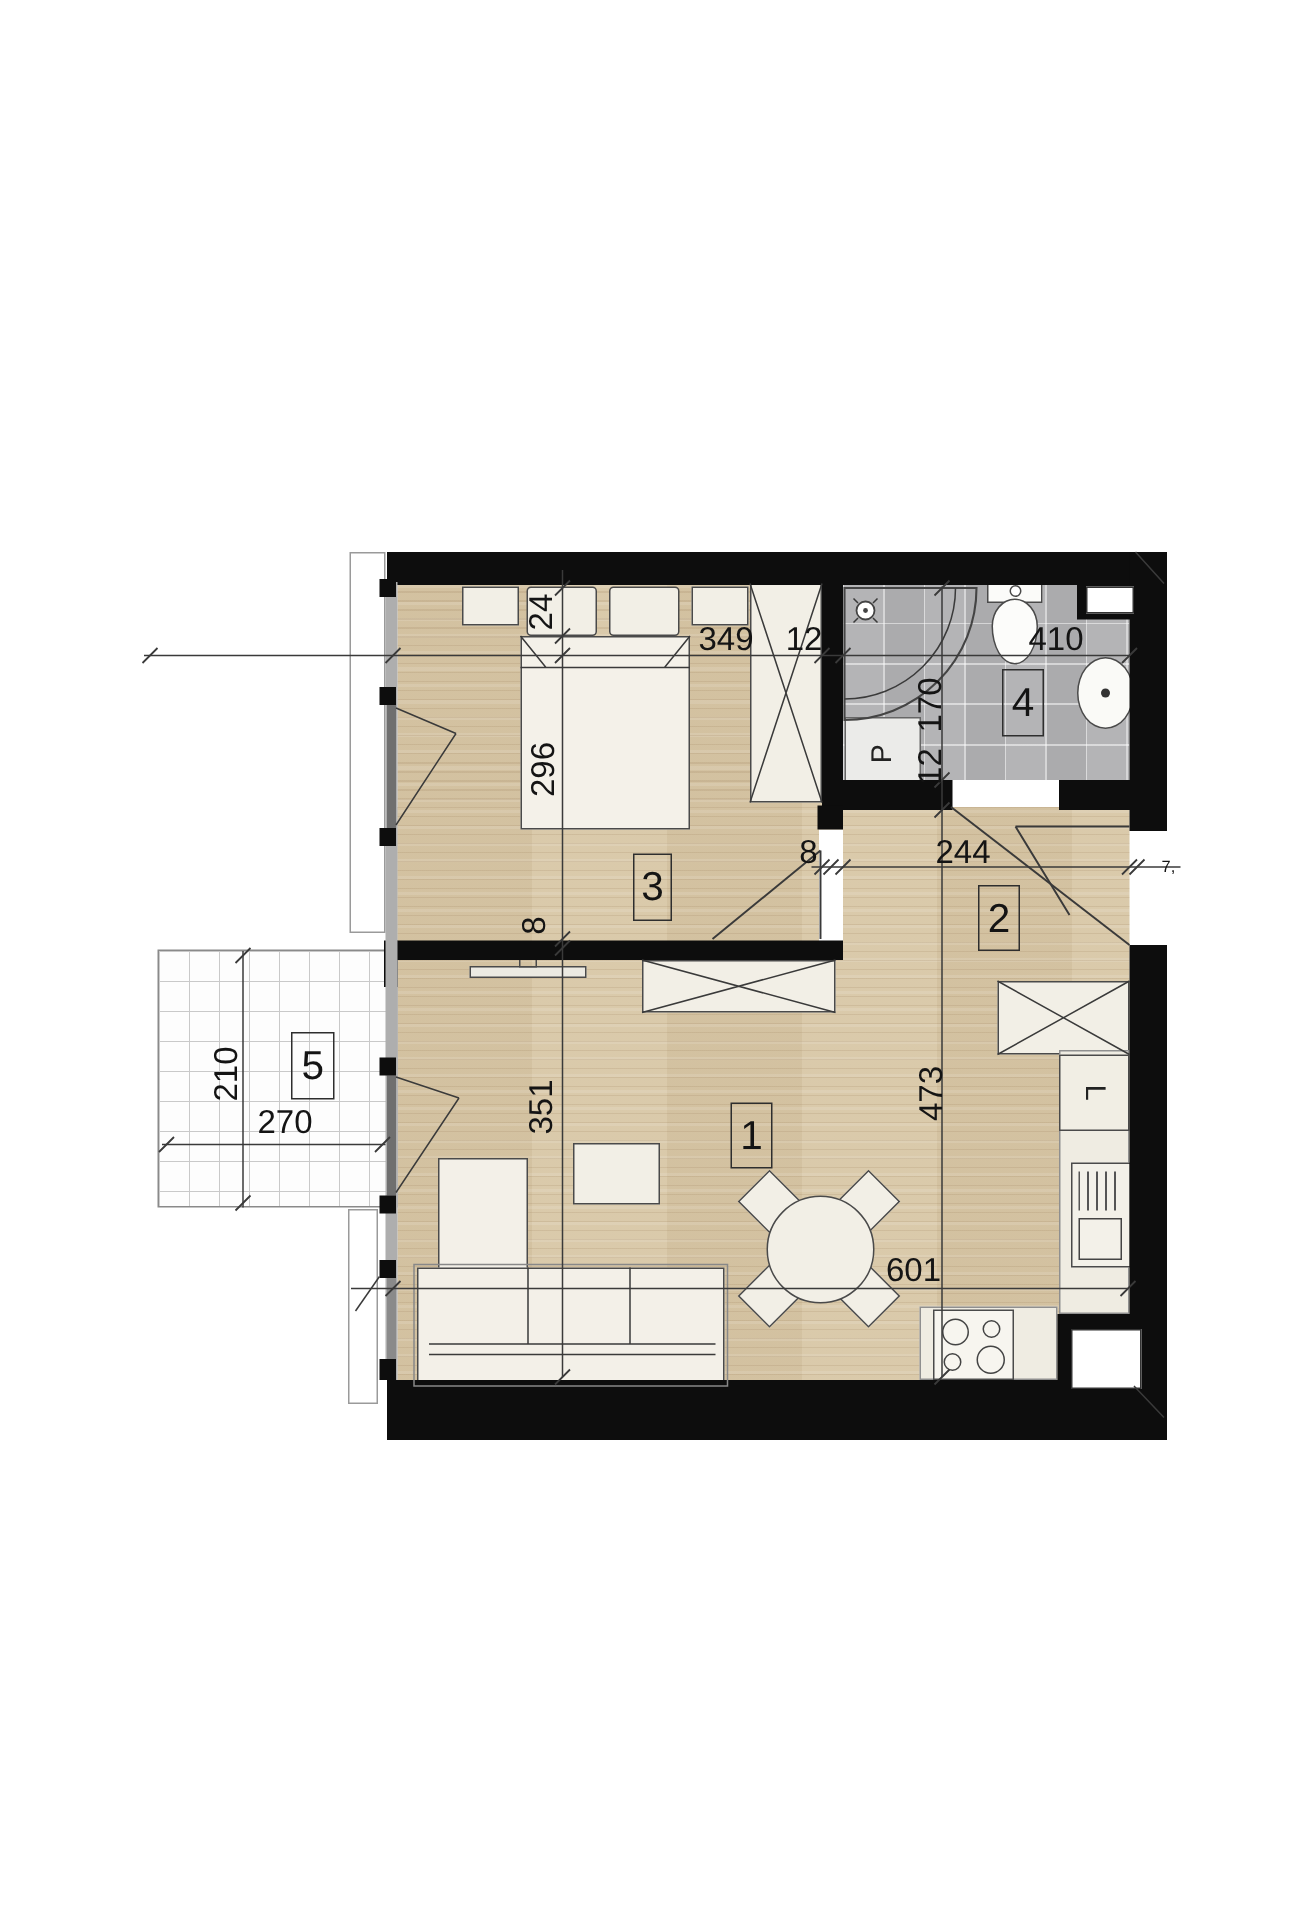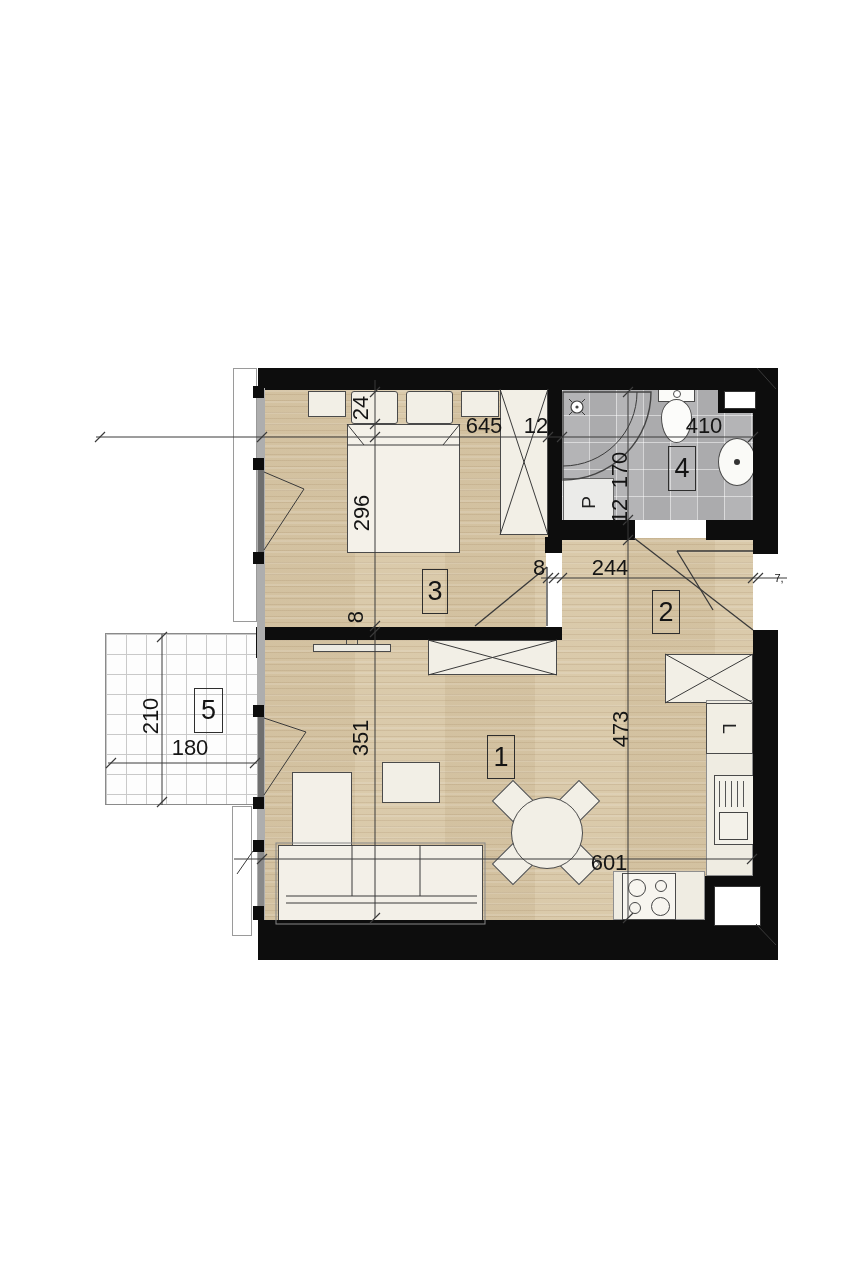--- a/index.html
+++ b/index.html
@@ -217,29 +217,29 @@
       <span>3</span>
     </div>
   <div class="roomlab" style="left:668px;top:446px;width:26px;height:43px;">
       <span>4</span>
     </div>
   <div class="roomlab" style="left:194px;top:688px;width:27px;height:43px;">
       <span>5</span>
     </div>
 
   <div class="dim vert" style="left:331px;top:397px;width:60px;height:22px;">24</div>
-  <div class="dim" style="left:454px;top:415px;width:60px;height:22px;">645</div>
+  <div class="dim" style="left:454px;top:415px;width:60px;height:22px;">349</div>
   <div class="dim" style="left:521px;top:415px;width:30px;height:22px;">12</div>
   <div class="dim" style="left:674px;top:415px;width:60px;height:22px;">410</div>
   <div class="dim vert" style="left:332px;top:502px;width:60px;height:22px;">296</div>
   <div class="dim vert" style="left:590px;top:459px;width:60px;height:22px;">170</div>
   <div class="dim vert" style="left:590px;top:500px;width:60px;height:22px;">12</div>
   <div class="dim" style="left:527px;top:557px;width:24px;height:22px;">8</div>
-  <div class="dim" style="left:580px;top:557px;width:60px;height:22px;">244</div>
+  <div class="dim" style="left:612px;top:557px;width:60px;height:22px;">244</div>
   <div class="dim tiny" style="left:766px;top:571px;width:26px;height:14px;">7,</div>
   <div class="dim vert" style="left:326px;top:606px;width:60px;height:22px;">8</div>
   <div class="dim vert" style="left:331px;top:727px;width:60px;height:22px;">351</div>
   <div class="dim vert" style="left:591px;top:718px;width:60px;height:22px;">473</div>
-  <div class="dim" style="left:579px;top:836px;width:60px;height:22px;margin-top:16px;">601</div>
+  <div class="dim" style="left:579px;top:836px;width:60px;height:22px;">601</div>
   <div class="dim vert" style="left:121px;top:705px;width:60px;height:22px;">210</div>
-  <div class="dim" style="left:160px;top:737px;width:60px;height:22px;">180</div>
+  <div class="dim" style="left:160px;top:737px;width:60px;height:22px;">270</div>
 
 </div>
 
 </body></html>

